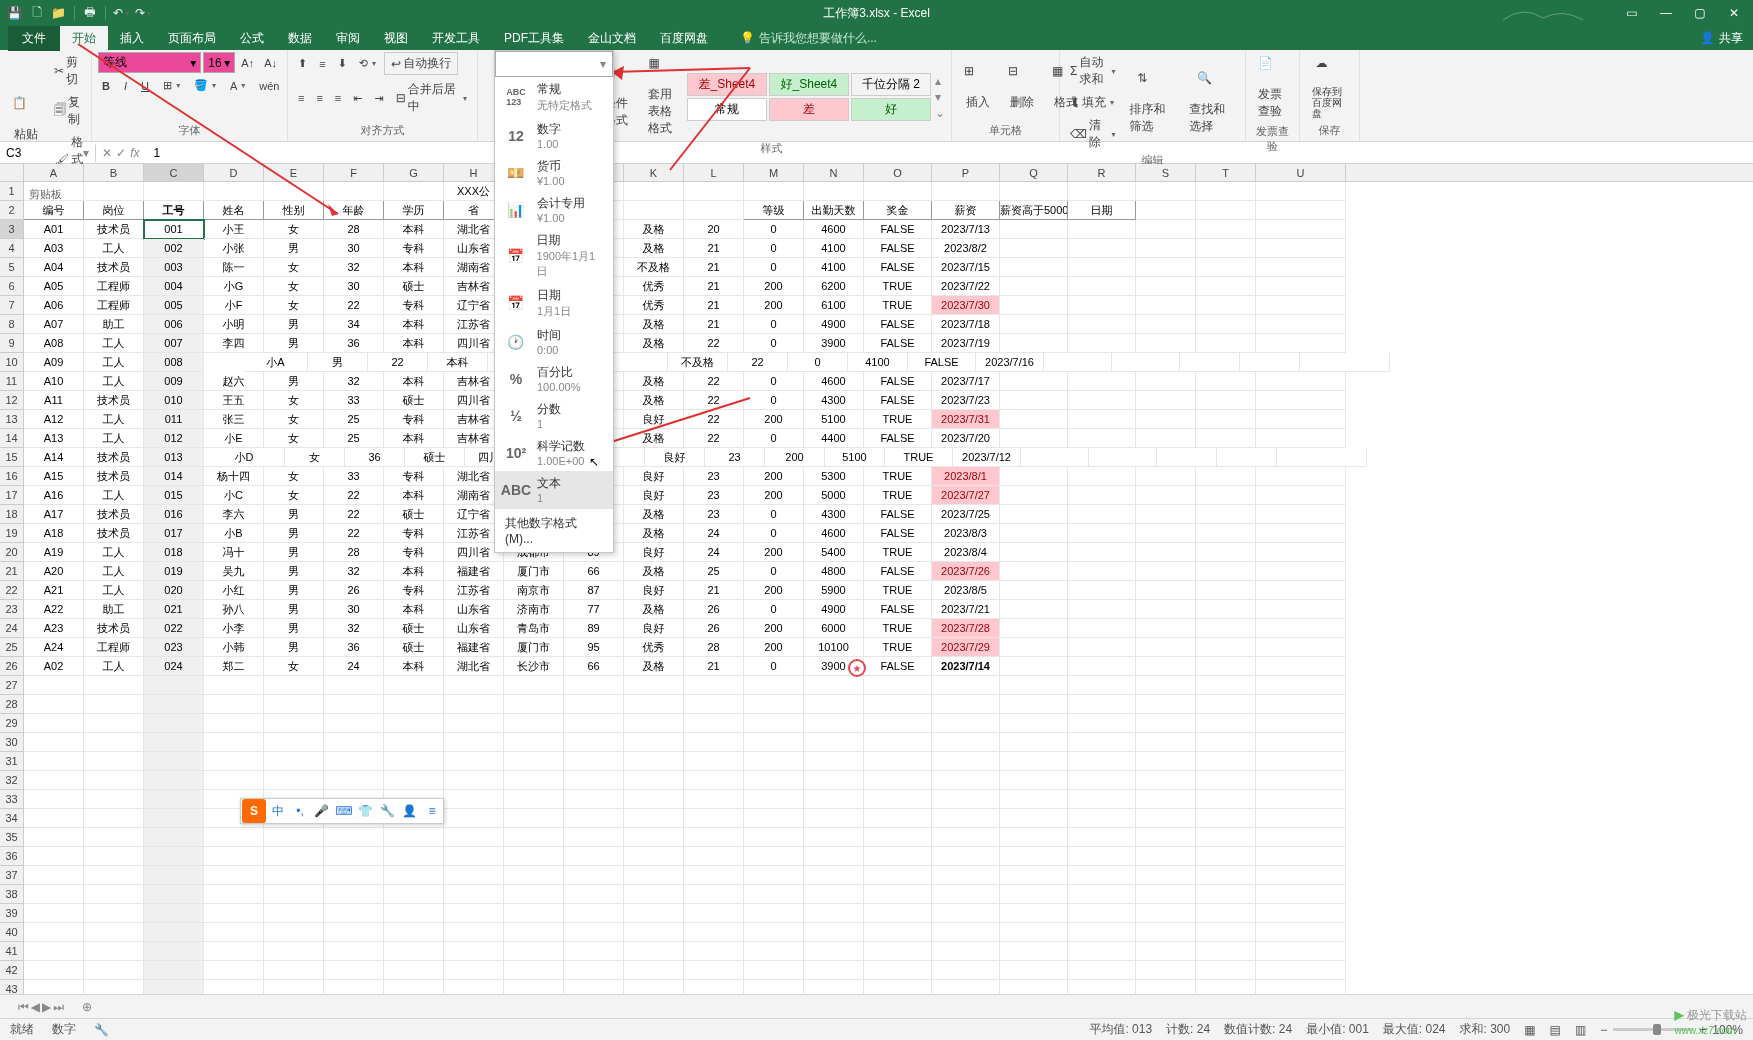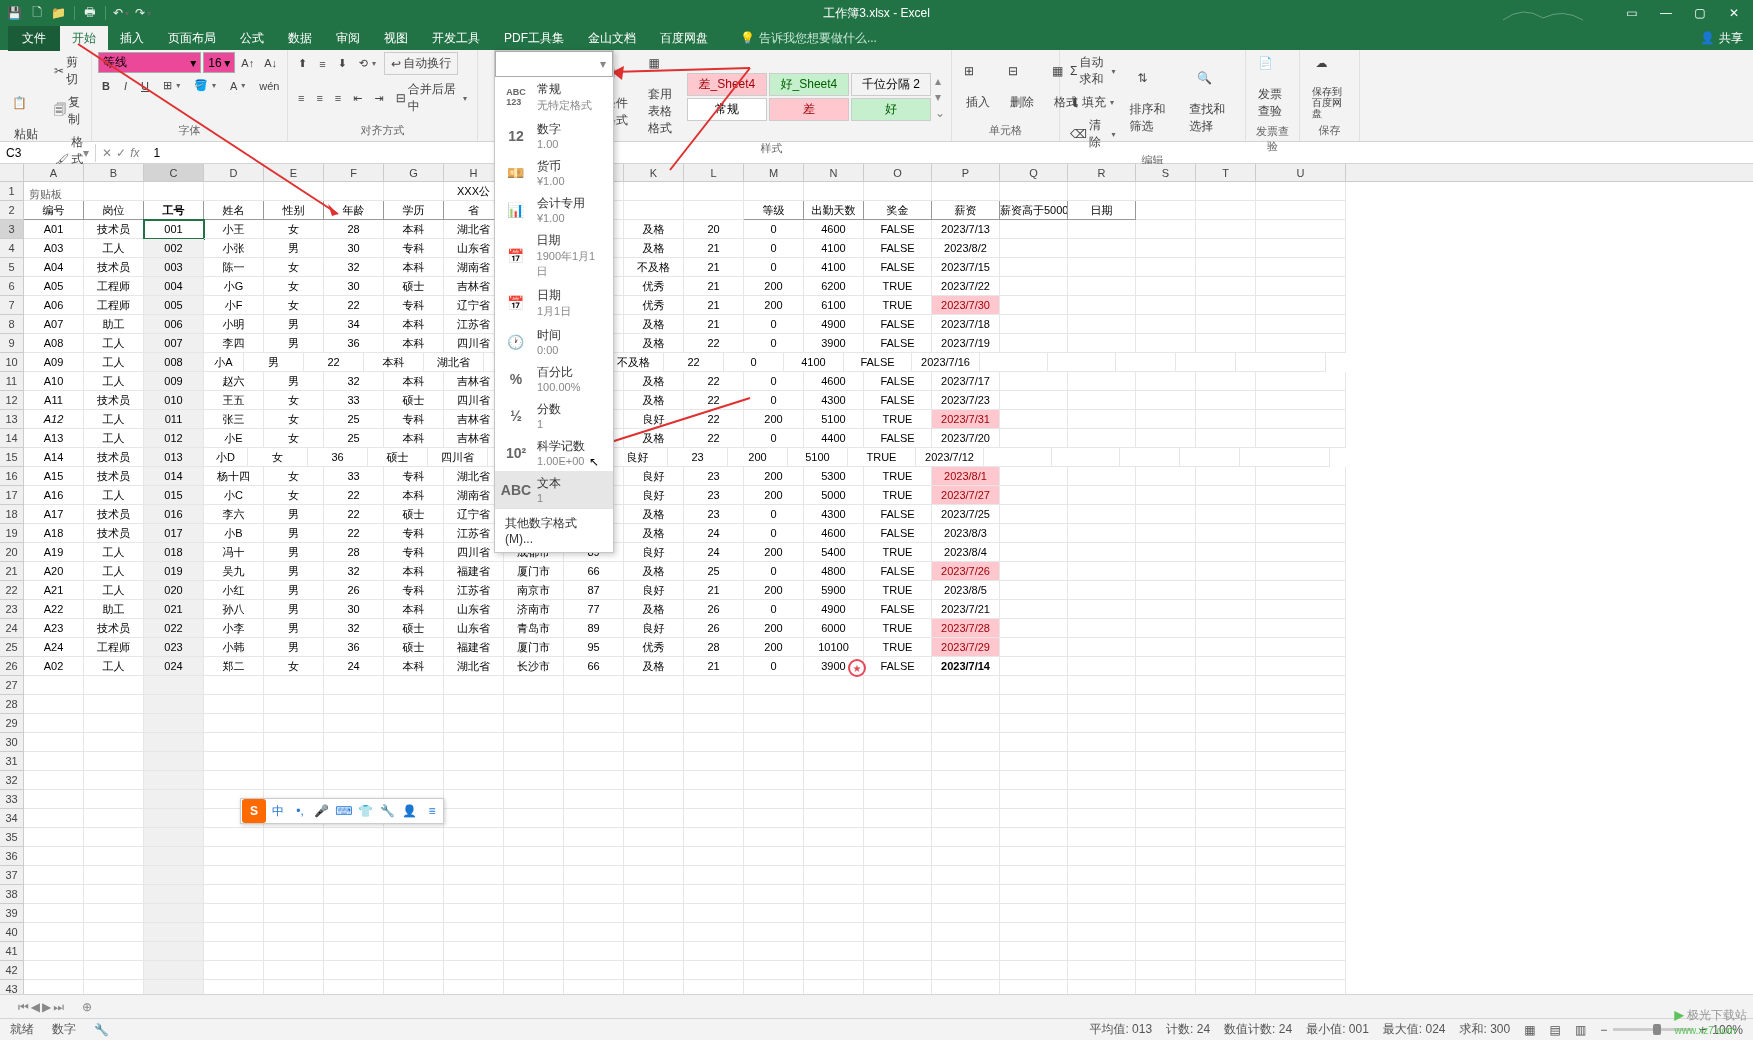--- a/index.html
+++ b/index.html
@@ -637,21 +637,21 @@
         <div class="cell" style="width: 68px;"></div>
         <div class="cell" style="width: 60px;"></div>
         <div class="cell" style="width: 60px;"></div>
         <div class="cell" style="width: 90px;"></div>
       </div>
       <div class="row">
         <div class="row-h">10</div>
         <div class="cell" style="width: 60px;">A09</div>
         <div class="cell" style="width: 60px;">工人</div>
         <div class="cell col-C-sel" style="width: 60px;">008</div>
-        <div class="cell" style="width: 40px;">小A</div>
+        <div class="cell" style="width: 64px; margin-left: 40px;">小A</div>
         <div class="cell" style="width: 60px;">男</div>
         <div class="cell" style="width: 60px;">22</div>
         <div class="cell" style="width: 60px;">本科</div>
         <div class="cell" style="width: 60px;">湖北省</div>
         <div class="cell" style="width: 60px;"></div>
         <div class="cell" style="width: 60px;"></div>
         <div class="cell" style="width: 60px;">不及格</div>
         <div class="cell" style="width: 60px;">22</div>
         <div class="cell" style="width: 60px;">0</div>
         <div class="cell" style="width: 60px;">4100</div>
@@ -706,21 +706,21 @@
         <div class="cell" style="width: 68px;">FALSE</div>
         <div class="cell" style="width: 68px;">2023/7/23</div>
         <div class="cell" style="width: 68px;"></div>
         <div class="cell" style="width: 68px;"></div>
         <div class="cell" style="width: 60px;"></div>
         <div class="cell" style="width: 60px;"></div>
         <div class="cell" style="width: 90px;"></div>
       </div>
       <div class="row">
         <div class="row-h">13</div>
-        <div class="cell" style="width: 60px; font-style: italic;">A12</div>
+        <div class="cell" style="width: 60px;">A12</div>
         <div class="cell" style="width: 60px;">工人</div>
         <div class="cell col-C-sel" style="width: 60px;">011</div>
         <div class="cell" style="width: 60px;">张三</div>
         <div class="cell" style="width: 60px;">女</div>
         <div class="cell" style="width: 60px;">25</div>
         <div class="cell" style="width: 60px;">专科</div>
         <div class="cell" style="width: 60px;">吉林省</div>
         <div class="cell" style="width: 60px;"></div>
         <div class="cell" style="width: 60px;"></div>
         <div class="cell" style="width: 60px;">良好</div>
@@ -757,21 +757,21 @@
         <div class="cell" style="width: 68px;"></div>
         <div class="cell" style="width: 60px;"></div>
         <div class="cell" style="width: 60px;"></div>
         <div class="cell" style="width: 90px;"></div>
       </div>
       <div class="row">
         <div class="row-h">15</div>
         <div class="cell" style="width: 60px;">A14</div>
         <div class="cell" style="width: 60px;">技术员</div>
         <div class="cell col-C-sel" style="width: 60px;">013</div>
-        <div class="cell" style="width: 44px;">小D</div>
+        <div class="cell" style="width: 81px;">小D</div>
         <div class="cell" style="width: 60px;">女</div>
         <div class="cell" style="width: 60px;">36</div>
         <div class="cell" style="width: 60px;">硕士</div>
         <div class="cell" style="width: 60px;">四川省</div>
         <div class="cell" style="width: 60px;"></div>
         <div class="cell" style="width: 60px;"></div>
         <div class="cell" style="width: 60px;">良好</div>
         <div class="cell" style="width: 60px;">23</div>
         <div class="cell" style="width: 60px;">200</div>
         <div class="cell" style="width: 60px;">5100</div>

